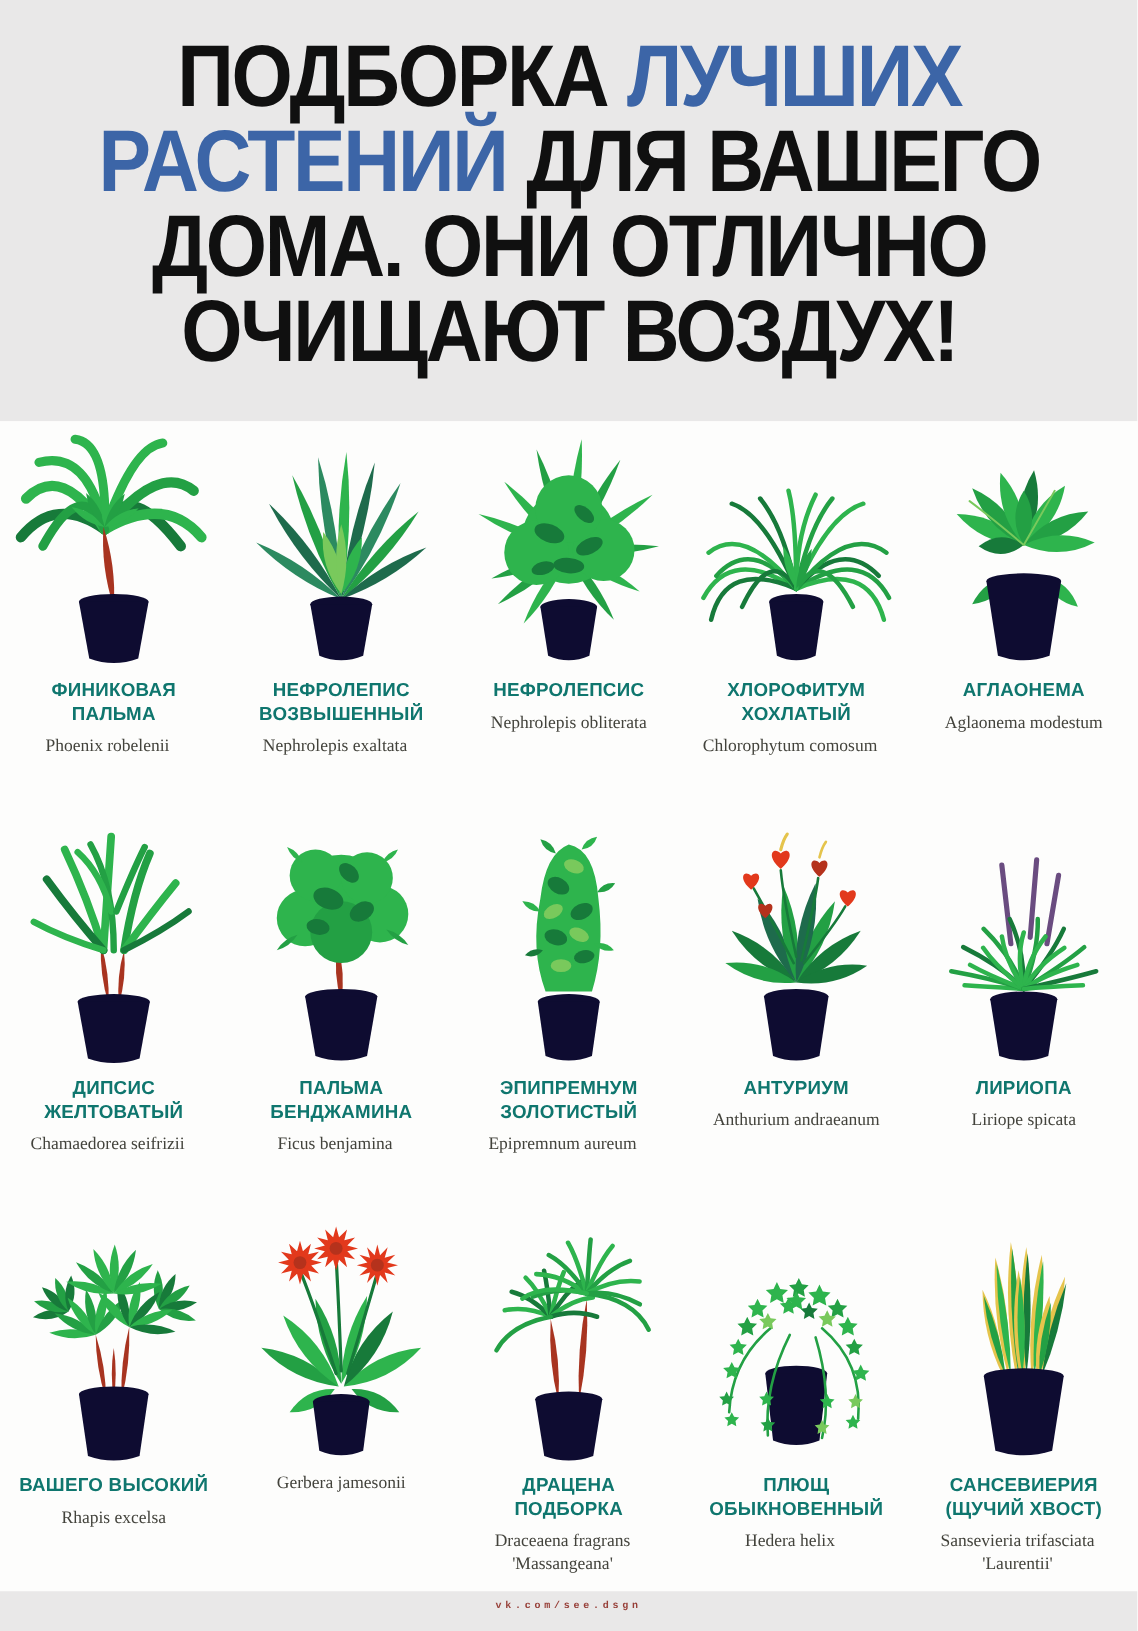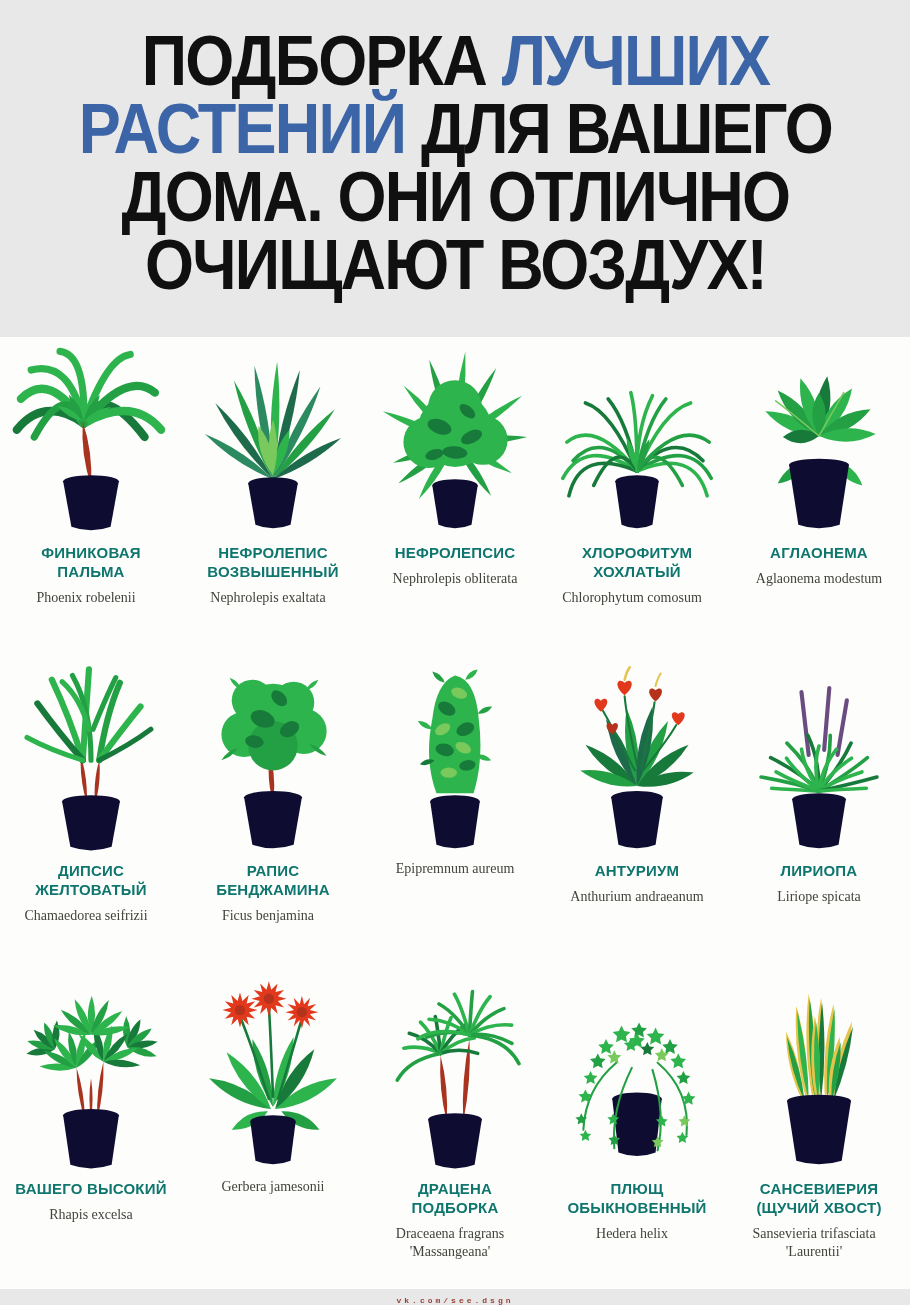--- a/index.html
+++ b/index.html
@@ -61,21 +61,21 @@
     margin-top:7px;
     max-width:152px;
     font-family:"Liberation Serif",serif;
     font-size:14px;
     line-height:1.3;
     color:#43433c;
   }
   
   .footer{
     position:absolute;left:0;bottom:0;
-    width:100%;height:16px;
+    width:100%;height:32px;
     background:#e9e8e8;
     text-align:center;
   }
   .footer span{
     font-family:"Liberation Mono",monospace;
     font-size:8px;font-weight:bold;
     letter-spacing:3px;
     color:#973f38;
     line-height:16px;
   }
@@ -267,21 +267,21 @@
           <ellipse cx="86" cy="40" rx="9" ry="6" transform="rotate(45 86 40)" fill="#177a3a"></ellipse>
           <path d="M46 88Q35.6 90.8 30 100Q40.4 97.2 46 88Z" fill="#23a044"></path>
           <path d="M115 84Q121.2 93.3 132 96Q125.8 86.7 115 84Z" fill="#23a044"></path>
           <path d="M50 32Q46.8 23.2 38 20Q41.2 28.8 50 32Z" fill="#2eb44d"></path>
           <path d="M112 32Q120.6 30.1 124 22Q115.4 23.9 112 32Z" fill="#2eb44d"></path>
           <ellipse cx="80" cy="136" rx="28" ry="6" fill="#0e0c31"></ellipse>
           <path d="M52 136L108 136L100 182Q80 189 60 182Z" fill="#0e0c31"></path>
         </svg>
       </div>
     <figcaption>
-      <div class="ru">РАПИС БЕНДЖАМИНА</div>
+      <div class="ru">ПАЛЬМА БЕНДЖАМИНА</div>
       <div class="la">Ficus benjamina</div>
     </figcaption>
   </figure>
     <figure class="cell">
     <div class="illo">
         <svg width="172" height="196" viewBox="0 0 160 190" xmlns="http://www.w3.org/2000/svg">
           <path d="M62 132Q50 100 58 60Q62 25 80 18Q100 22 103 60Q108 100 98 132Z" fill="#2eb44d"></path>
           <ellipse cx="72" cy="50" rx="9" ry="6" transform="rotate(30 72 50)" fill="#177a3a"></ellipse>
           <ellipse cx="90" cy="70" rx="9" ry="6" transform="rotate(-25 90 70)" fill="#177a3a"></ellipse>
           <ellipse cx="70" cy="90" rx="9" ry="6" transform="rotate(15 70 90)" fill="#177a3a"></ellipse>
@@ -294,20 +294,21 @@
           <path d="M102 55Q111.2 56.0 116 48Q106.8 47.0 102 55Z" fill="#23a044"></path>
           <path d="M60 100Q51.6 97.2 46 104Q54.4 106.8 60 100Z" fill="#177a3a"></path>
           <path d="M100 95Q105.9 102.2 115 100Q109.1 92.8 100 95Z" fill="#2eb44d"></path>
           <path d="M70 25Q67.4 15.8 58 14Q60.6 23.2 70 25Z" fill="#23a044"></path>
           <path d="M90 22Q99.2 20.8 102 12Q92.8 13.2 90 22Z" fill="#2eb44d"></path>
           <ellipse cx="80" cy="140" rx="24" ry="6" fill="#0e0c31"></ellipse>
           <path d="M56 140L104 140L98 182Q80 189 62 182Z" fill="#0e0c31"></path>
         </svg>
       </div>
     <figcaption>
+      <div class="ru">ЭПИПРЕМНУМ ЗОЛОТИСТЫЙ</div>
       <div class="la">Epipremnum aureum</div>
     </figcaption>
   </figure>
     <figure class="cell">
     <div class="illo">
         <svg width="172" height="196" viewBox="0 0 160 190" xmlns="http://www.w3.org/2000/svg">
           <path d="M80 125Q61.9 96.4 30 85Q48.1 113.6 80 125Z" fill="#177a3a"></path>
           <path d="M80 125Q75.0 87.9 50 60Q55.0 97.1 80 125Z" fill="#1e6b4c"></path>
           <path d="M80 125Q104.9 98.2 110 62Q85.1 88.8 80 125Z" fill="#23a044"></path>
           <path d="M80 125Q111.9 113.6 130 85Q98.1 96.4 80 125Z" fill="#177a3a"></path>

